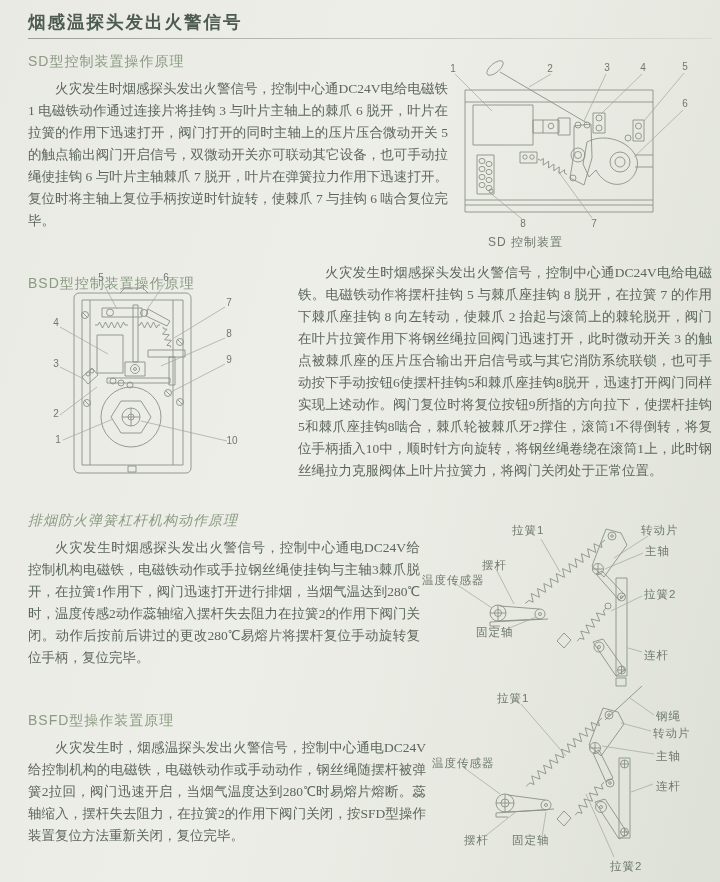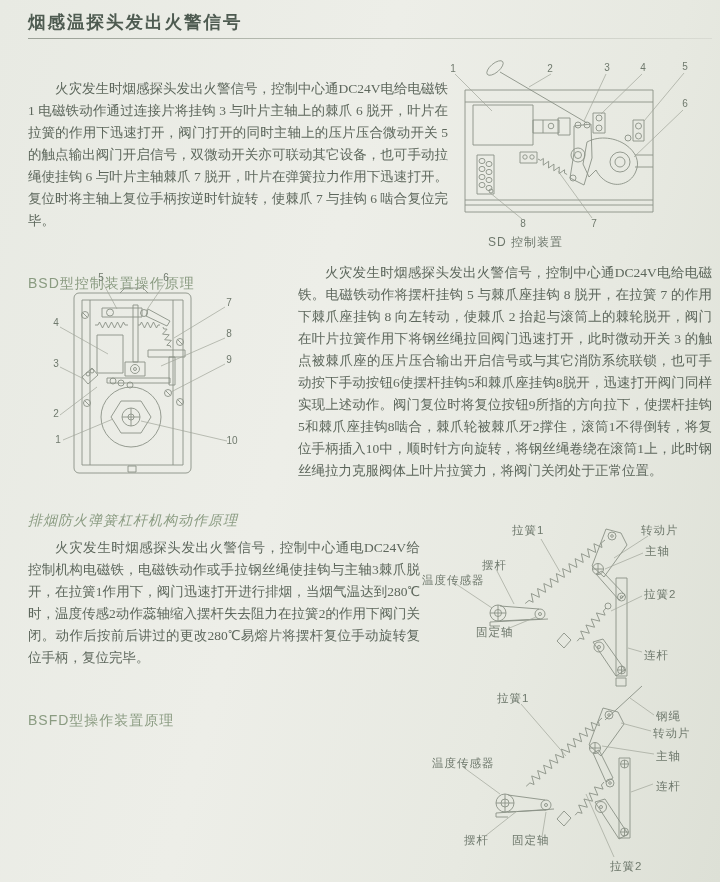--- a/index.html
+++ b/index.html
@@ -21,20 +21,21 @@
   svg.fig text.cjk{font-size:11.5px;letter-spacing:1px;}
 </style>
 </head>
 <body>
 
 <div class="page">
 
   <div class="abs title" style="left:28px;top:10px;">烟感温探头发出火警信号</div>
   <div class="abs rule" style="left:28px;top:38px;width:684px;"></div>
 
+  <div class="abs h2" style="left:28px;top:53px;">SD型控制装置操作原理</div>
   <div class="abs para" style="left:28px;top:78px;width:420px;">火灾发生时烟感探头发出火警信号，控制中心通DC24V电给电磁铁 1 电磁铁动作通过连接片将挂钩 3 与叶片主轴上的棘爪 6 脱开，叶片在拉簧的作用下迅速打开，阀门打开的同时主轴上的压片压合微动开关 5 的触点输出阀门开启信号，双微动开关亦可联动其它设备，也可手动拉绳使挂钩 6 与叶片主轴棘爪 7 脱开，叶片在弹簧拉力作用下迅速打开。复位时将主轴上复位手柄按逆时针旋转，使棘爪 7 与挂钩 6 啮合复位完毕。</div>
 
   <svg class="abs fig" style="left:448px;top:58px;" width="268" height="176" viewBox="0 0 268 176">
     <g class="ln">
       <rect x="17" y="32" width="188" height="122"></rect>
       <line x1="17" y1="44" x2="205" y2="44"></line>
       <line x1="17" y1="142" x2="205" y2="142"></line>
       <line x1="17" y1="147" x2="205" y2="147"></line>
       <line x1="187" y1="97" x2="205" y2="97"></line>
       <line x1="187" y1="109" x2="205" y2="109"></line>
@@ -279,20 +280,21 @@
       <text class="cjk" x="225" y="55">主轴</text>
       <text class="cjk" x="62" y="69">摆杆</text>
       <text class="cjk" x="2" y="84">温度传感器</text>
       <text class="cjk" x="56" y="136">固定轴</text>
       <text class="cjk" x="224" y="98">拉簧2</text>
       <text class="cjk" x="224" y="159">连杆</text>
     </g>
   </svg>
 
   <div class="abs h2" style="left:28px;top:712px;">BSFD型操作装置原理</div>
+  <div class="abs para" style="left:28px;top:737px;width:398px;">火灾发生时，烟感温探头发出火警信号，控制中心通电DC24V给控制机构的电磁铁，电磁铁动作或手动动作，钢丝绳随摆杆被弹簧2拉回，阀门迅速开启，当烟气温度达到280℃时易熔片熔断。蕊轴缩入，摆杆失去阻力，在拉簧2的作用下阀门关闭，按SFD型操作装置复位方法重新关闭，复位完毕。</div>
 
   <svg class="abs fig" style="left:420px;top:672px;" width="300" height="210" viewBox="0 0 300 210">
     <g class="ln">
       <rect x="196" y="6" width="10" height="8"></rect>
       <line x1="222" y1="14" x2="185" y2="48"></line>
     </g>
     <g class="ln">
       <path d="M183,36 L198,40 L204,52 L181,84 L169,73 Z"></path>
       <circle cx="189" cy="43" r="4"></circle>
         <circle cx="189" cy="43" r="1.3"></circle>

